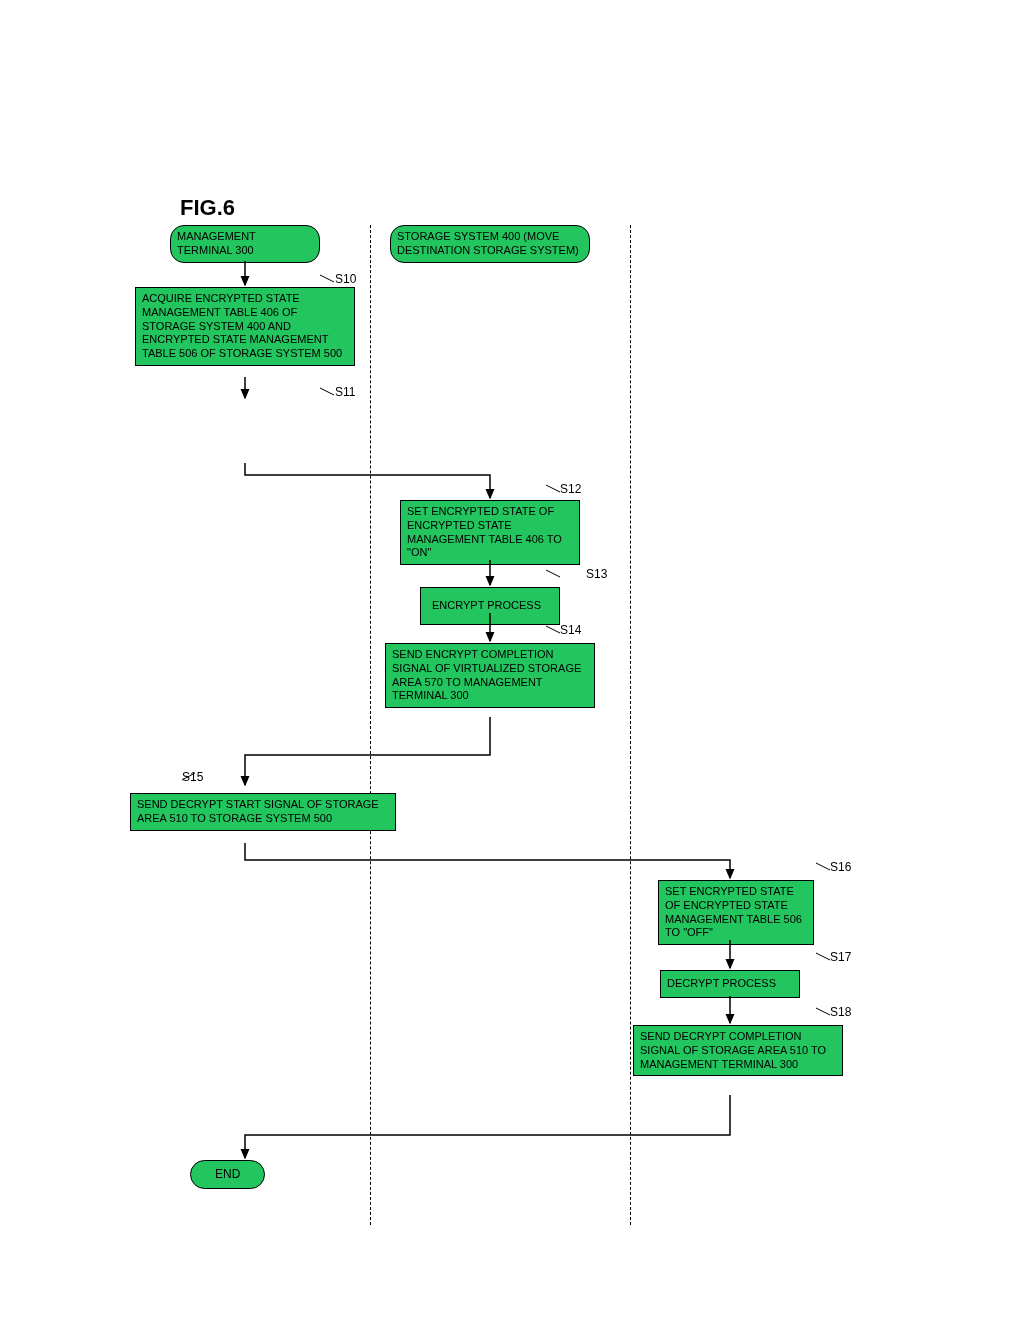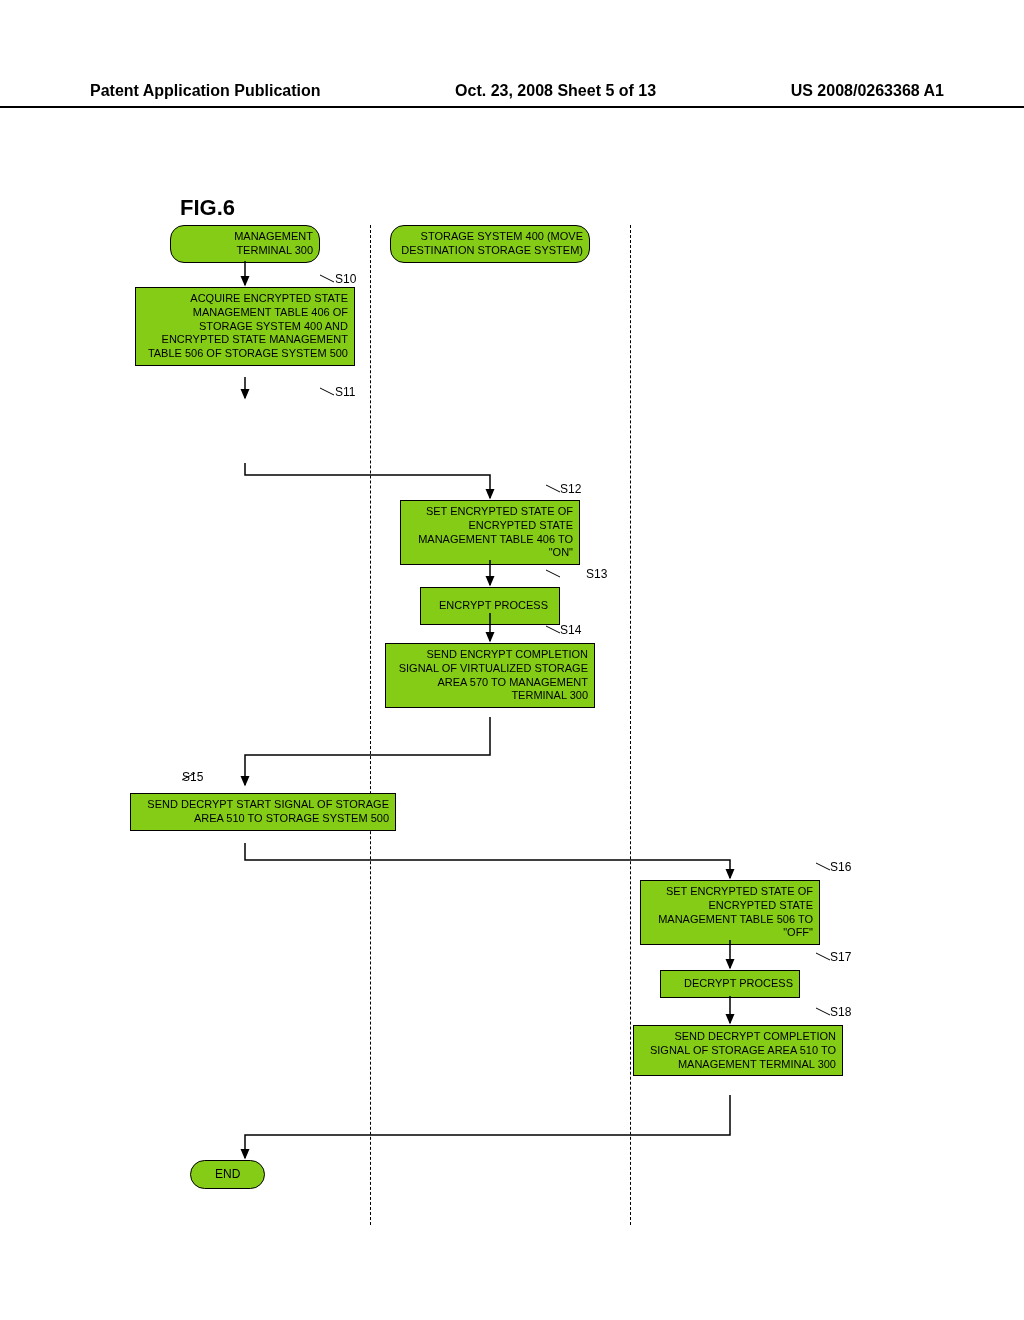--- a/index.html
+++ b/index.html
@@ -45,22 +45,22 @@
     position: absolute;
     border-left: 1.5px dashed #000;
     top: 0;
     height: 1000px;
   }
   .lane1 { left: 260px; }
   .lane2 { left: 520px; }
   .box {
     position: absolute;
     border: 1.5px solid #000;
-    background: #84cc16;
-    text-align: right;
+    background: #22c55e;
+    text-align: left;
     font-size: 11px;
     padding: 4px 6px;
     line-height: 1.25;
   }
   .rounded { border-radius: 14px; }
   .terminator {
     border-radius: 18px;
     padding: 6px 24px;
     font-size: 12px;
   }
@@ -73,25 +73,20 @@
     top: 0; left: 0;
     width: 840px;
     height: 1000px;
     pointer-events: none;
   }
 </style>
 </head>
 <body>
 
 <div class="page">
-  <div class="header">
-    <span>Patent Application Publication</span>
-    <span>Oct. 23, 2008  Sheet 5 of 13</span>
-    <span>US 2008/0263368 A1</span>
-  </div>
 
   <div class="fig-label">FIG.6</div>
 
   <div class="diagram">
 
     <div class="lane lane1"></div>
     <div class="lane lane2"></div>
 
     <div class="box rounded" style="left:60px; top:0; width:150px;">MANAGEMENT TERMINAL 300</div>
     <div class="box rounded" style="left:280px; top:0; width:200px;">STORAGE SYSTEM 400 (MOVE DESTINATION STORAGE SYSTEM)</div>
@@ -107,21 +102,21 @@
     <div class="step-label" style="left:476px; top:342px;text-align:center;">S13</div>
     <div class="box" style="left:310px; top:362px; width:140px; padding:11px;">ENCRYPT PROCESS</div>
 
     <div class="step-label" style="left:450px; top:398px;">S14</div>
     <div class="box" style="left:275px; top:418px; width:210px;">SEND ENCRYPT COMPLETION SIGNAL OF VIRTUALIZED STORAGE AREA 570 TO MANAGEMENT TERMINAL 300</div>
 
     <div class="step-label" style="left:72px; top:545px;">S15</div>
     <div class="box" style="left:20px; top:568px; width:266px;">SEND DECRYPT START SIGNAL OF STORAGE AREA 510 TO STORAGE SYSTEM 500</div>
 
     <div class="step-label" style="left:720px; top:635px;">S16</div>
-    <div class="box" style="left:530px; top:655px; width:180px;">SET ENCRYPTED STATE OF ENCRYPTED STATE MANAGEMENT TABLE 506 TO "OFF"</div>
+    <div class="box" style="left:548px; top:655px; width:156px;">SET ENCRYPTED STATE OF ENCRYPTED STATE MANAGEMENT TABLE 506 TO "OFF"</div>
 
     <div class="step-label" style="left:720px; top:725px;">S17</div>
     <div class="box" style="left:550px; top:745px; width:140px; padding:6px;">DECRYPT PROCESS</div>
 
     <div class="step-label" style="left:720px; top:780px;">S18</div>
     <div class="box" style="left:523px; top:800px; width:210px;">SEND DECRYPT COMPLETION SIGNAL OF STORAGE AREA 510 TO MANAGEMENT TERMINAL 300</div>
 
     <div class="box terminator" style="left:80px; top:935px;">END</div>
 
     <svg class="overlay">

